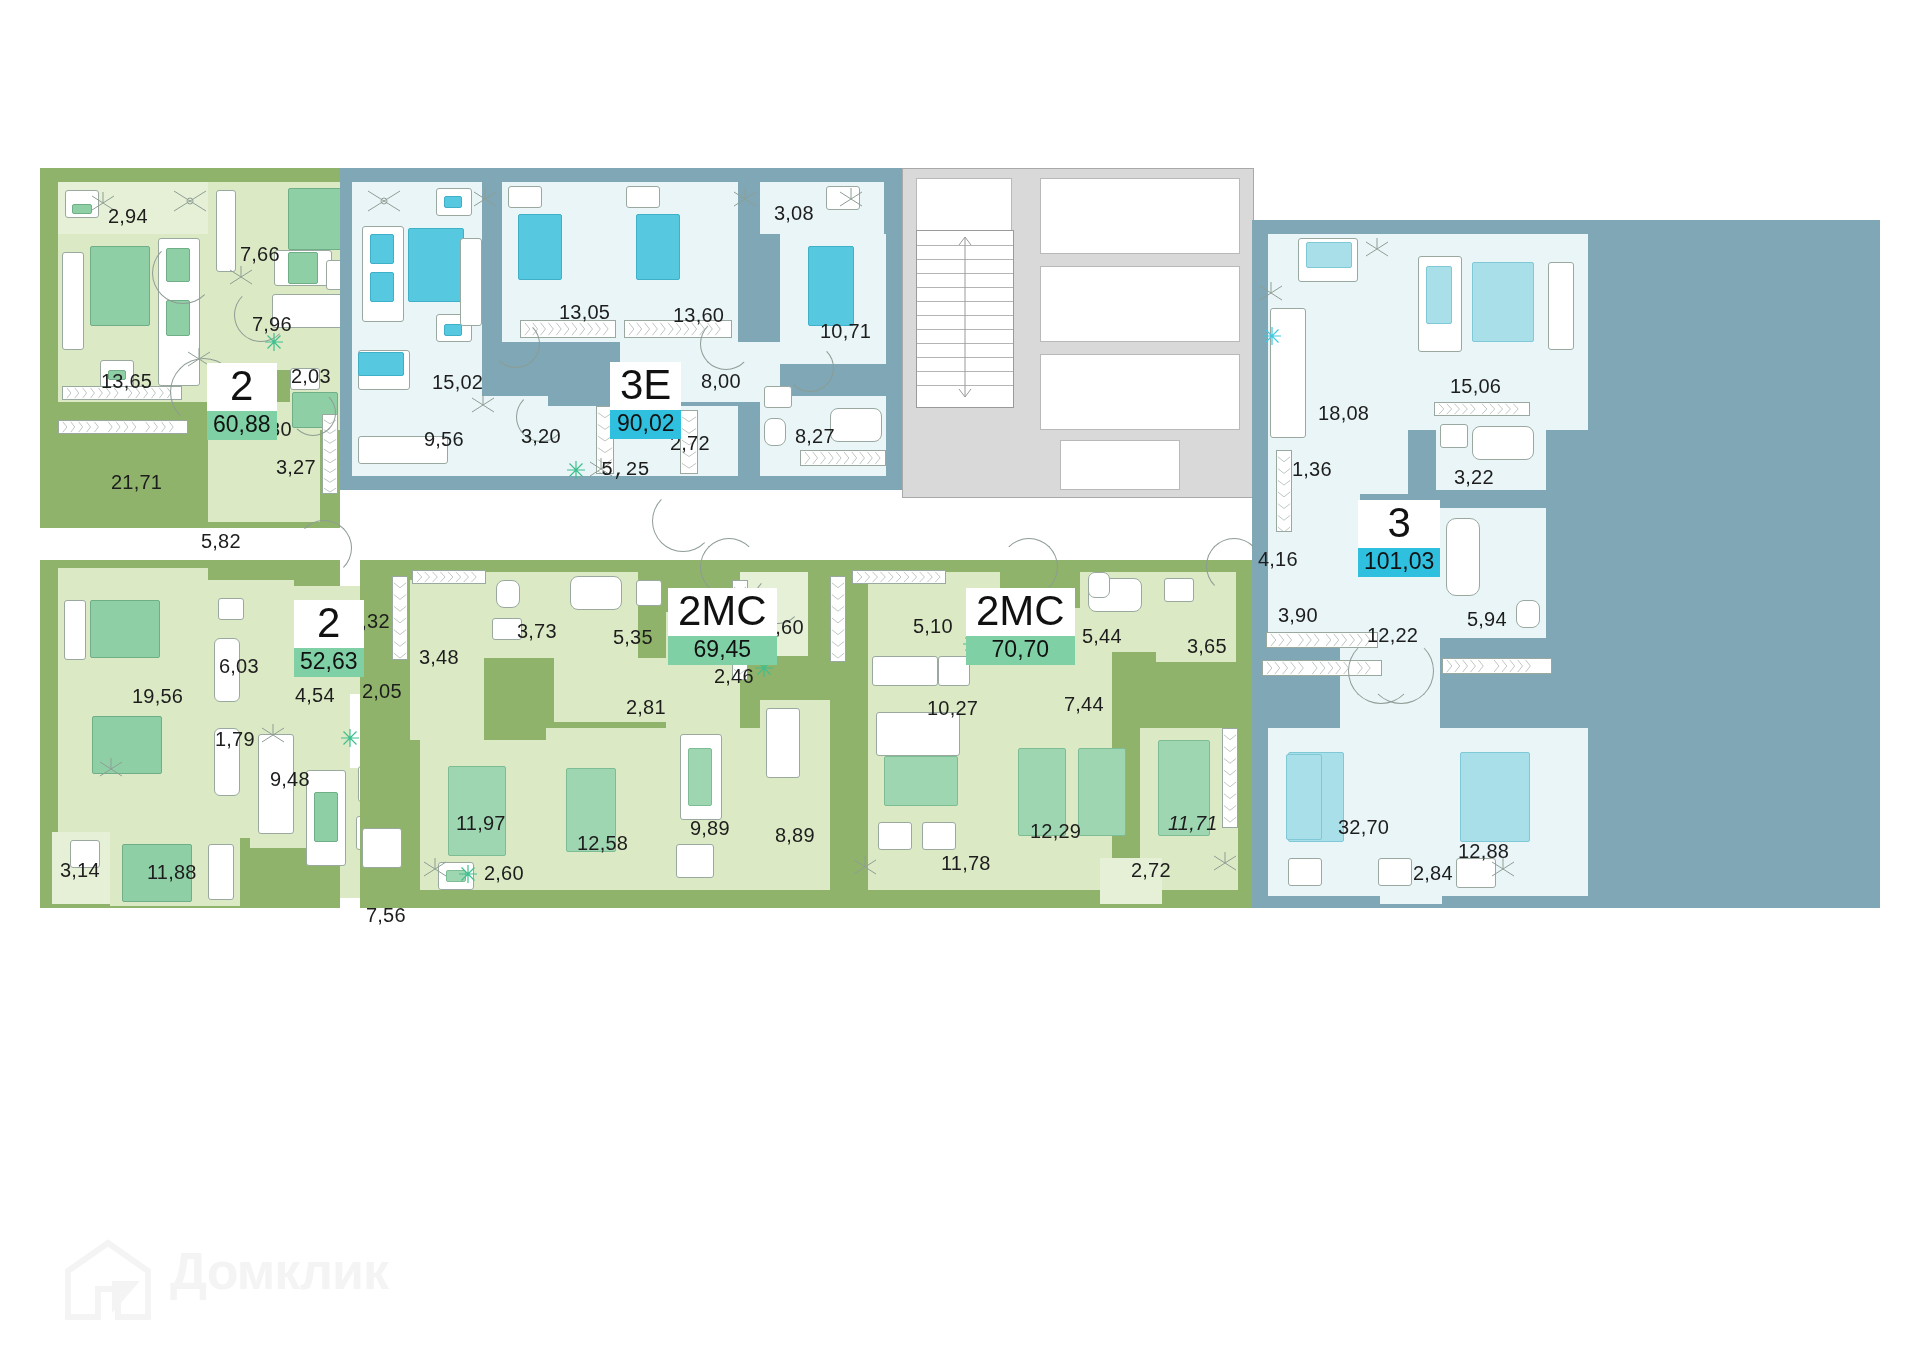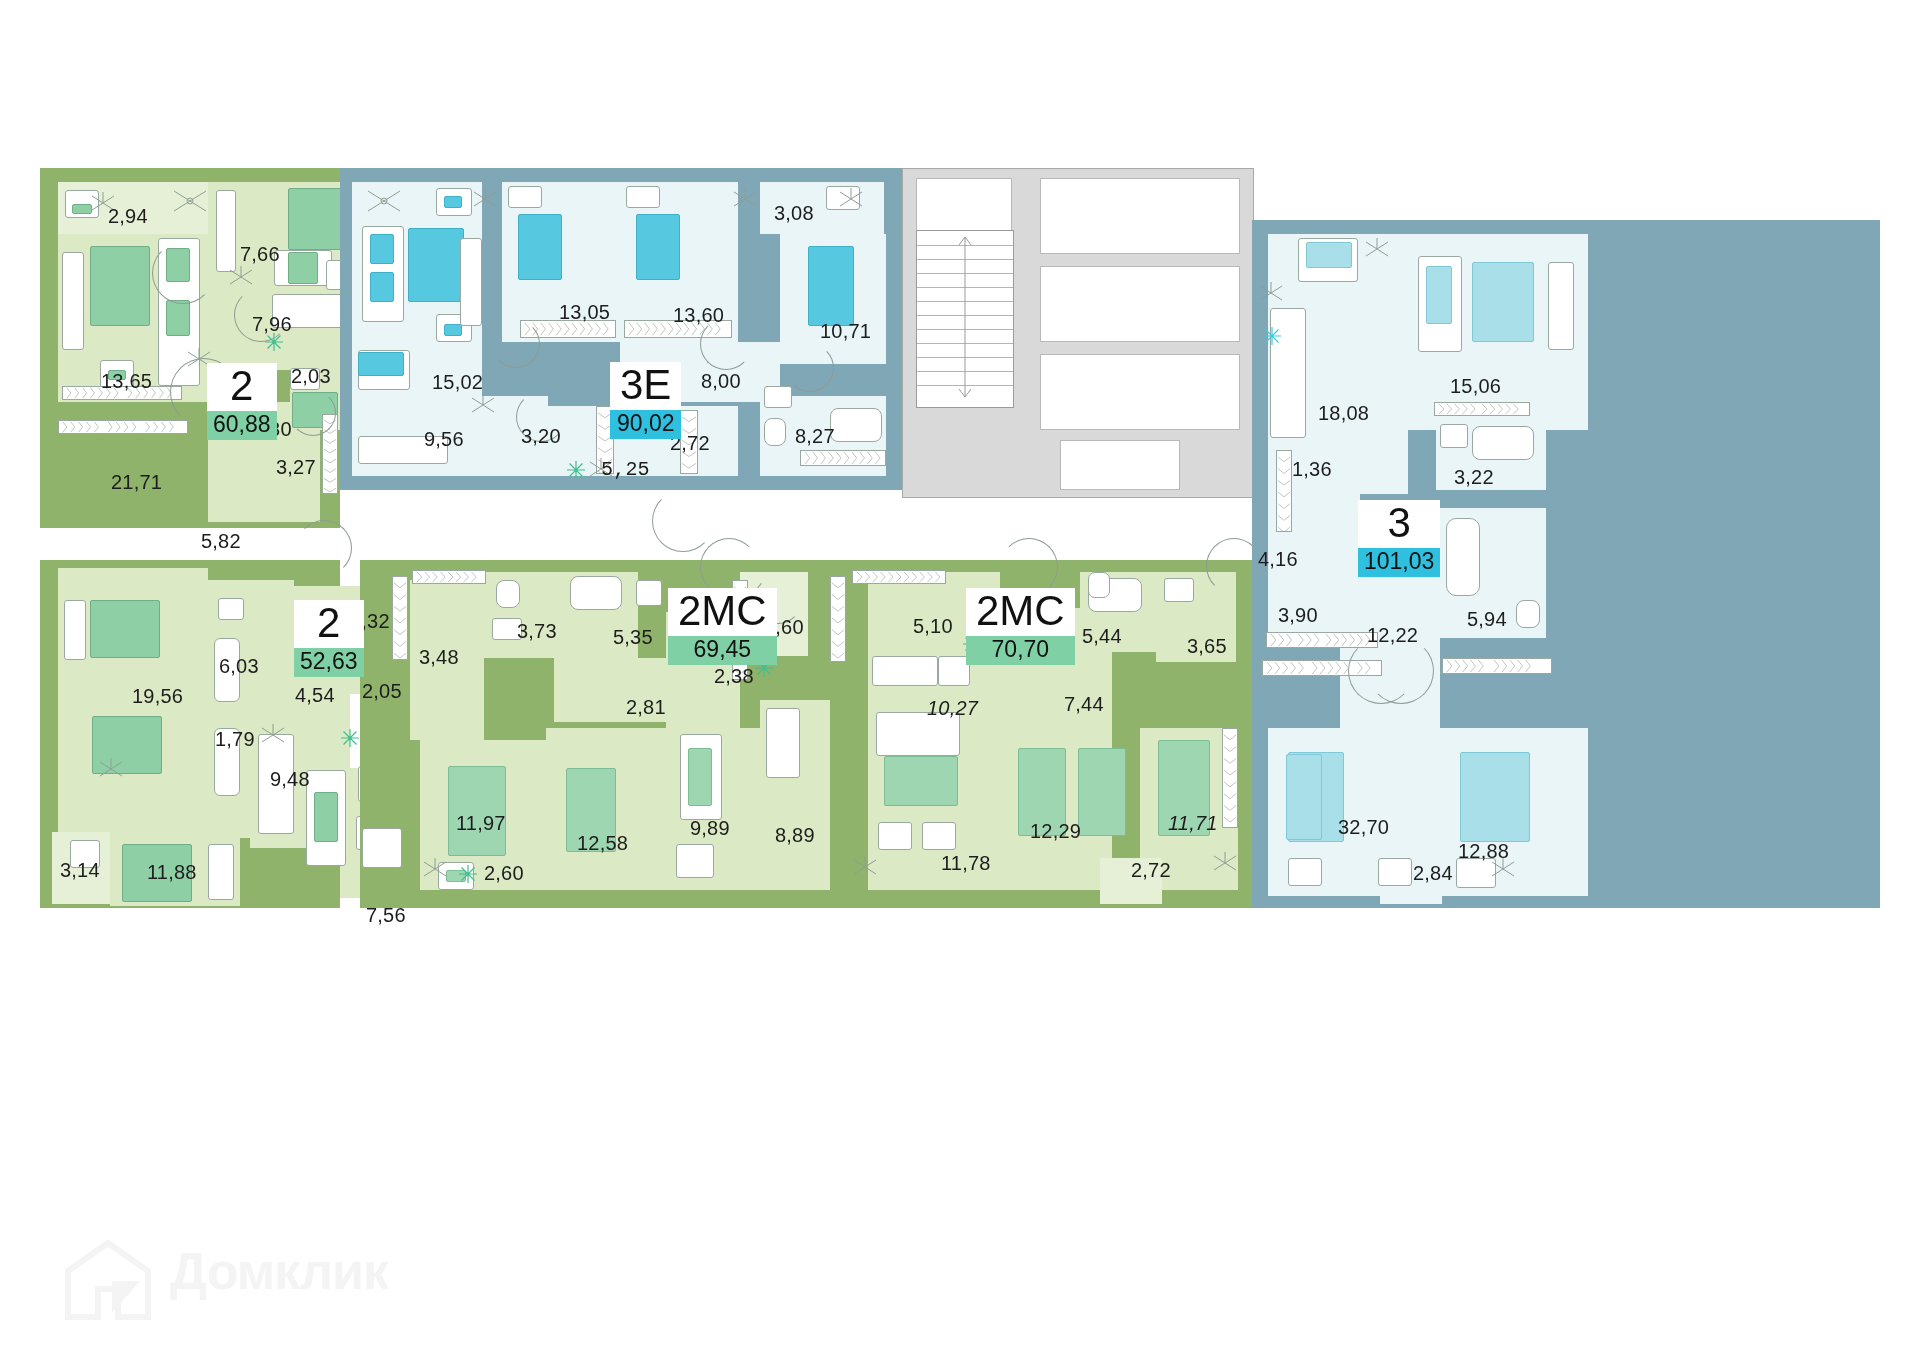--- a/index.html
+++ b/index.html
@@ -610,29 +610,29 @@
       <div class="num" style="left: 559px; top: 301px;">13,05</div>
       <div class="num" style="left: 673px; top: 304px;">13,60</div>
       <div class="num" style="left: 701px; top: 370px;">8,00</div>
       <div class="num" style="left: 670px; top: 432px;">2,72</div>
       <div class="num" style="left: 795px; top: 425px;">8,27</div>
       <div class="num" style="left: 774px; top: 202px;">3,08</div>
       <div class="num" style="left: 820px; top: 320px;">10,71</div>
       <div class="num" style="left: 419px; top: 646px;">3,48</div>
       <div class="num" style="left: 517px; top: 620px;">3,73</div>
       <div class="num" style="left: 613px; top: 626px;">5,35</div>
-      <div class="num" style="left: 714px; top: 665px;">2,38</div>
+      <div class="num" style="left: 714px; top: 665px;">2,46</div>
       <div class="num" style="left: 626px; top: 696px;">2,81</div>
       <div class="num" style="left: 456px; top: 812px;">11,97</div>
       <div class="num" style="left: 577px; top: 832px;">12,58</div>
       <div class="num" style="left: 690px; top: 817px;">9,89</div>
       <div class="num" style="left: 775px; top: 824px;">8,89</div>
       <div class="num" style="left: 764px; top: 616px;">3,60</div>
       <div class="num" style="left: 913px; top: 615px;">5,10</div>
-      <div class="num" style="left: 927px; top: 697px; font-style: italic;">10,27</div>
+      <div class="num" style="left: 927px; top: 697px;">10,27</div>
       <div class="num" style="left: 941px; top: 852px;">11,78</div>
       <div class="num" style="left: 1030px; top: 820px;">12,29</div>
       <div class="num" style="left: 1082px; top: 625px;">5,44</div>
       <div class="num" style="left: 1064px; top: 693px;">7,44</div>
       <div class="num" style="left: 1187px; top: 635px;">3,65</div>
       <div class="num" style="left: 1168px; top: 812px; font-style: italic;">11,71</div>
       <div class="num" style="left: 1131px; top: 859px;">2,72</div>
       <div class="num" style="left: 1318px; top: 402px;">18,08</div>
       <div class="num" style="left: 1450px; top: 375px;">15,06</div>
       <div class="num" style="left: 1292px; top: 458px;">1,36</div>

